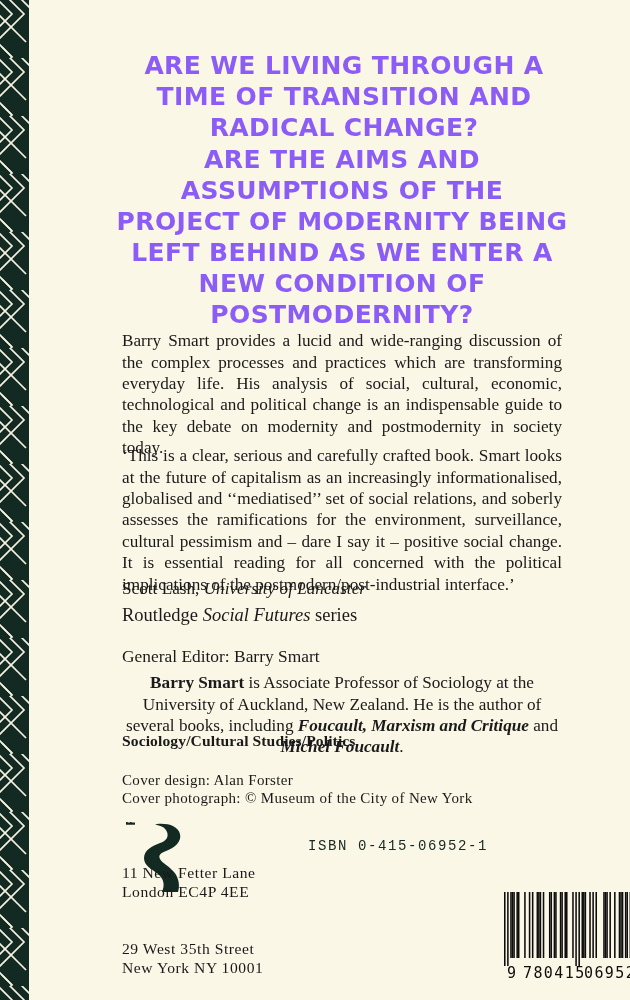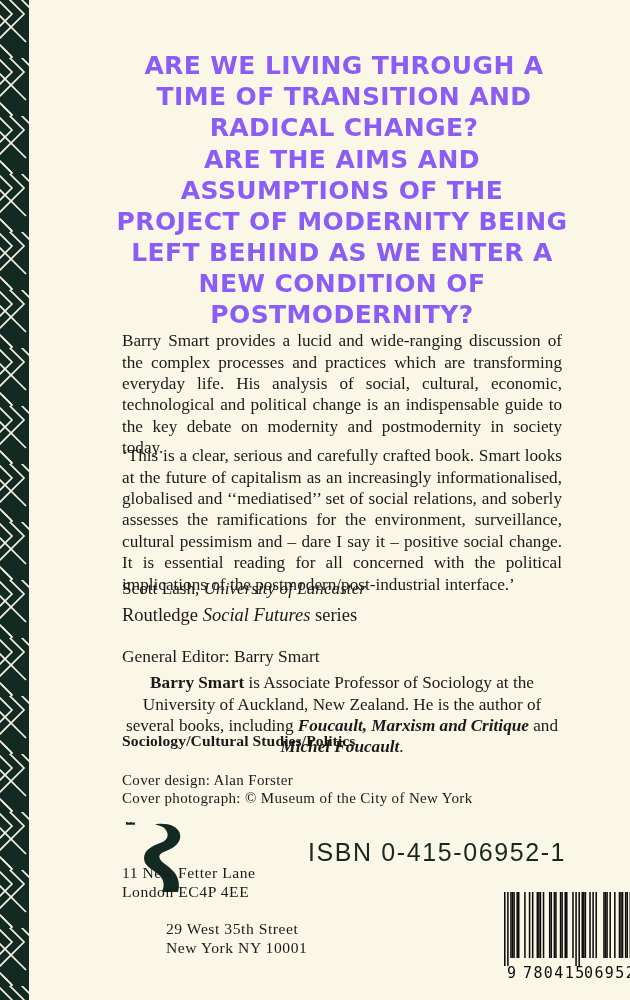--- a/index.html
+++ b/index.html
@@ -179,29 +179,29 @@
   .address {
     position: absolute;
     left: 4px;
     font-size: 15.6px;
     line-height: 18.6px;
     color: #1a1a1a;
     letter-spacing: 0.55px;
   }
   .address span { display: block; white-space: nowrap; }
   .address-uk { top: 864px; }
-  .address-us { top: 920px; margin-left: 44px; }
+  .address-us { top: 940px; }
 
   
   .isbn {
     position: absolute;
     left: 190px;
     top: 838px;
-    font-family: Liberation Sans, sans-serif;
-    font-size: 25px;
+    font-family: Liberation Mono, monospace;
+    font-size: 14px;
     letter-spacing: 1.6px;
     color: #16281f;
     white-space: nowrap;
     text-align: right;
   }
 
   
   .barcode {
     position: absolute;
     left: 378px;

